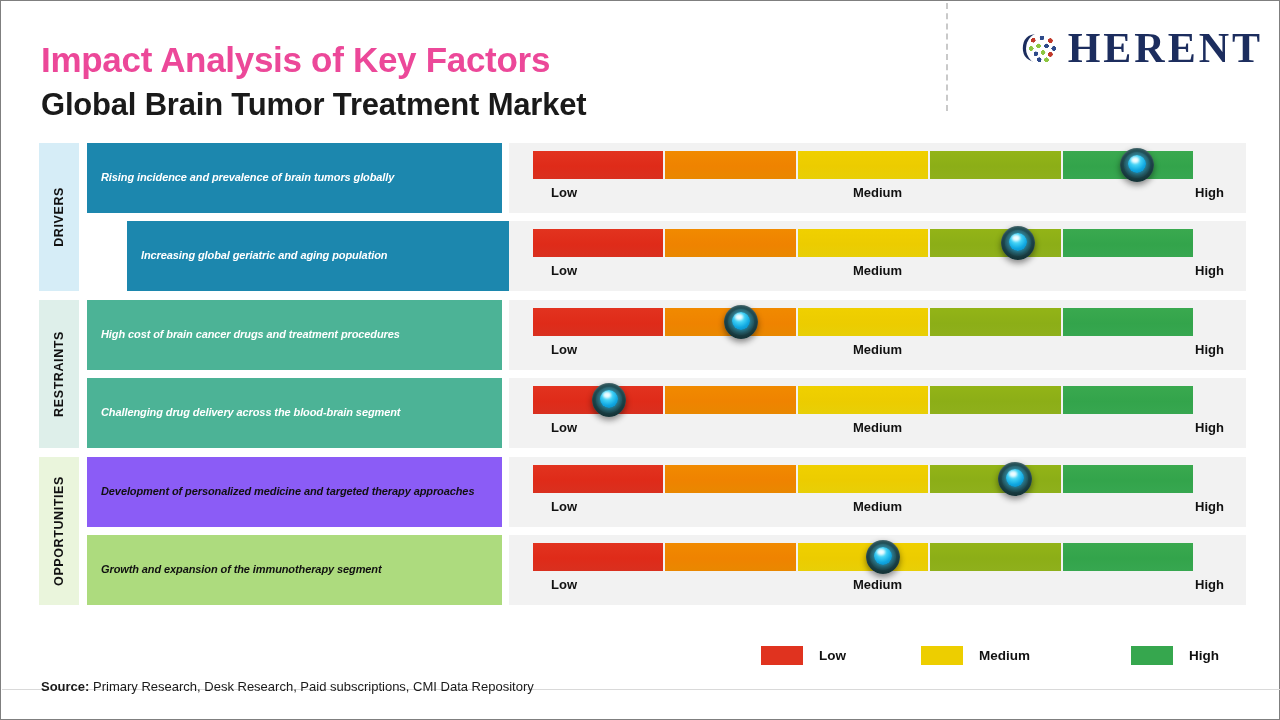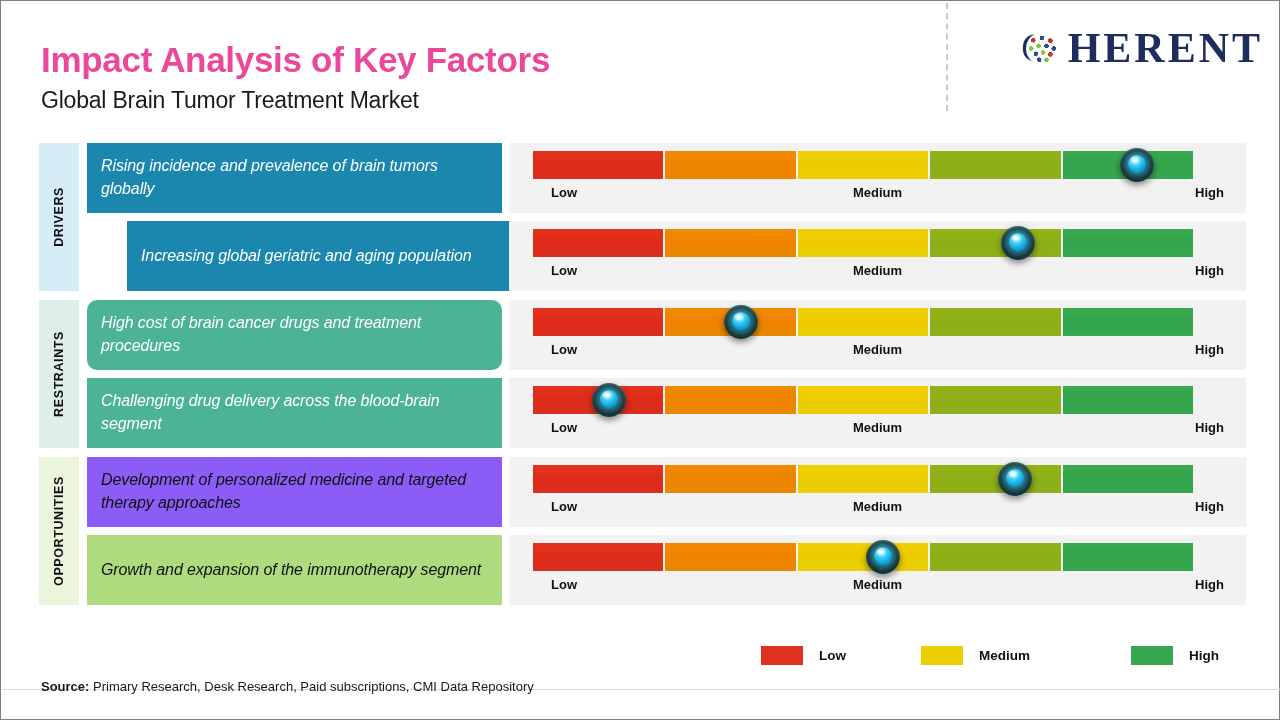--- a/index.html
+++ b/index.html
@@ -19,21 +19,21 @@
 
   
   .header{position:absolute;left:0;top:0;width:1280px;height:130px;}
   .title-main{
     position:absolute;left:40px;top:39px;
     font-size:35px;font-weight:bold;color:#ec4899;
     letter-spacing:-0.3px;white-space:nowrap;text-align:right;
   }
   .title-sub{
     position:absolute;left:40px;top:86px;
-    font-size:23px;font-weight:400;color:#1a1a1a;
+    font-size:31px;font-weight:700;color:#1a1a1a;
     letter-spacing:-0.2px;white-space:nowrap;
   }
   .vdash{
     position:absolute;left:945px;top:2px;height:108px;
     border-left:2px dashed #c9c9c9;
   }
   .logo{position:absolute;right:18px;top:22px;width:300px;height:86px;}
   .logo-top{
     position:relative;height:50px;
     font-family:"Liberation Serif", serif;
@@ -80,21 +80,21 @@
     white-space:nowrap;
   }
 
   .factor{
     position:absolute;left:86px;width:415px;height:70px;
     box-sizing:border-box;
     display:flex;align-items:center;
     padding:0 14px;
   }
   .factor span{
-    font-size:16px;font-weight:normal;font-style:italic;
+    font-size:11px;font-weight:bold;font-style:italic;
     line-height:1.42;letter-spacing:-0.1px;
   }
 
   
   .gauge{
     position:absolute;left:508px;top:0;width:737px;height:70px;
     background:#f2f2f2;
   }
   .bar{
     position:absolute;left:24px;top:8px;width:660px;height:28px;
@@ -220,21 +220,21 @@
               <div class="glint"></div>
             </div>
           </div>
         </div>
       </div>
       <div class="group">
         <div class="cat-strip" style="height: 148px; background: rgb(222, 239, 234);">
           <div class="cat-label">RESTRAINTS</div>
         </div>
         <div class="group-row">
-          <div class="factor" style="background: rgb(76, 179, 150); color: rgb(255, 255, 255); border-radius: 10px;">
+          <div class="factor" style="background: rgb(76, 179, 150); color: rgb(255, 255, 255);">
             <span>High cost of brain cancer drugs and treatment procedures</span>
           </div>
           <div class="gauge">
             <div class="bar">
               <div class="seg s1"></div>
               <div class="seg s2"></div>
               <div class="seg s3"></div>
               <div class="seg s4"></div>
               <div class="seg s5"></div>
             </div>

